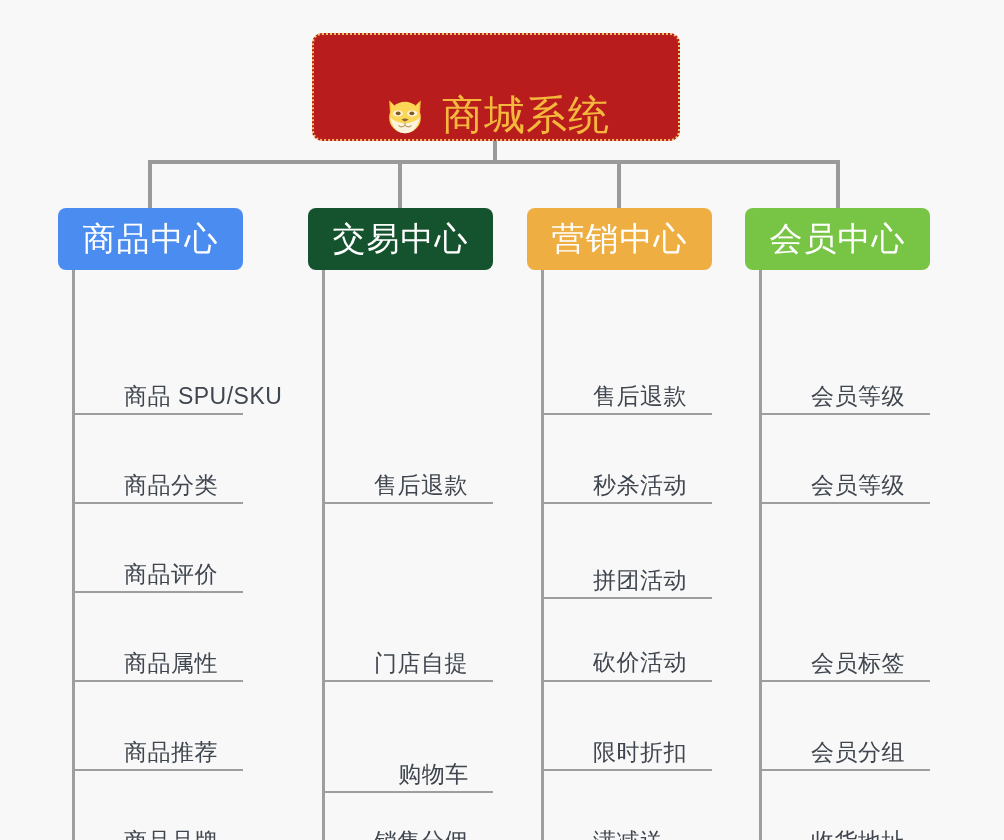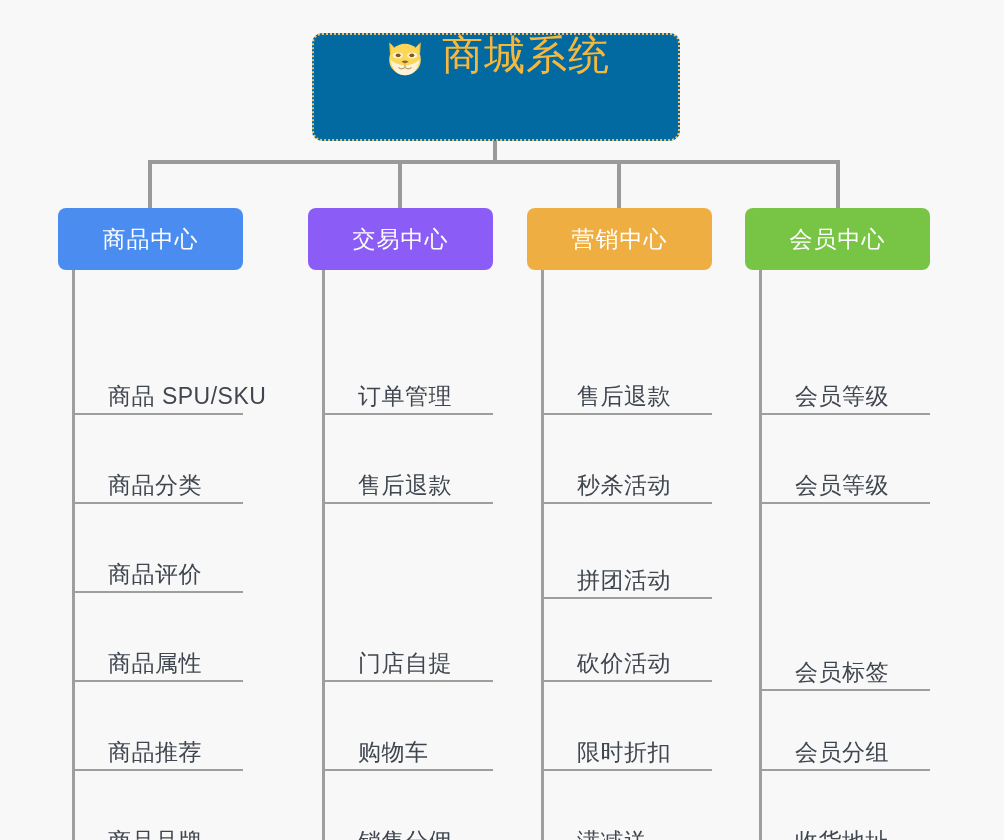--- a/index.html
+++ b/index.html
@@ -21,25 +21,25 @@
   }
 
   
   .root-node {
     position: absolute;
     left: 312px;
     top: 33px;
     width: 368px;
     height: 108px;
     box-sizing: border-box;
-    background: #0369a1;
+    background: #b91c1c;
     border: 2px dotted #efc169;
     border-radius: 10px;
     display: flex;
-    align-items: flex-start;
+    align-items: flex-end;
     justify-content: center;
     gap: 14px;
   }
   .root-emoji {
     width: 46px;
     height: 46px;
     display: block;
     flex: 0 0 auto;
   }
   .root-title {
@@ -81,21 +81,21 @@
     width: 185px;
   }
   .col-head {
     position: relative;
     height: 62px;
     border-radius: 8px;
     display: flex;
     align-items: center;
     justify-content: center;
     color: #ffffff;
-    font-size: 23px;
+    font-size: 33px;
     letter-spacing: 1px;
     box-sizing: border-box;
   }
   .col-body {
     position: relative;
     margin-top: 0;
     height: 530px;
   }
   
   .trunk {
@@ -115,21 +115,21 @@
     border-bottom: 2px solid #9e9e9e;
     display: flex;
     align-items: flex-end;
     justify-content: flex-start;
   }
   .leaf-label {
     font-size: 23px;
     color: #40464f;
     line-height: 1.05;
     white-space: nowrap;
-    padding-left: 36px;
+    padding-left: 52px;
     padding-bottom: 5px;
     letter-spacing: 0.5px;
   }
 </style>
 </head>
 <body>
 
 <div id="canvas">
 
   <div class="root-node">
@@ -181,35 +181,32 @@
       <div class="leaf" style="top:412px;">
           <span class="leaf-label">商品推荐</span>
         </div>
       <div class="leaf" style="top:501px;">
           <span class="leaf-label">商品品牌</span>
         </div>
     </div>
   </div>
 
   <div class="column" style="left:308px;">
-    <div class="col-head" style="background:#8b5cf6;">
+    <div class="col-head" style="background:#14532d;">
       <span>交易中心</span>
     </div>
     <div class="col-body">
       <div class="trunk"></div>
-      <div class="leaf" style="top:56px;">
-          <span class="leaf-label">订单管理</span>
-        </div>
       <div class="leaf" style="top:145px;">
           <span class="leaf-label">售后退款</span>
         </div>
       <div class="leaf" style="top:323px;">
           <span class="leaf-label">门店自提</span>
         </div>
-      <div class="leaf" style="top:412px;">
+      <div class="leaf" style="top:434px;justify-content:center;">
           <span class="leaf-label">购物车</span>
         </div>
       <div class="leaf" style="top:501px;">
           <span class="leaf-label">销售分佣</span>
         </div>
     </div>
   </div>
 
   <div class="column" style="left:527px;">
     <div class="col-head" style="background:#eeae42;">
@@ -219,21 +216,21 @@
       <div class="trunk"></div>
       <div class="leaf" style="top:56px;">
           <span class="leaf-label">售后退款</span>
         </div>
       <div class="leaf" style="top:145px;">
           <span class="leaf-label">秒杀活动</span>
         </div>
       <div class="leaf" style="top:234px;margin-top:6px;">
           <span class="leaf-label">拼团活动</span>
         </div>
-      <div class="leaf" style="top:323px;">
+      <div class="leaf" style="top:323px;font-family:Liberation Serif, serif;">
           <span class="leaf-label">砍价活动</span>
         </div>
       <div class="leaf" style="top:412px;">
           <span class="leaf-label">限时折扣</span>
         </div>
       <div class="leaf" style="top:501px;">
           <span class="leaf-label">满减送</span>
         </div>
     </div>
   </div>
@@ -243,21 +240,21 @@
       <span>会员中心</span>
     </div>
     <div class="col-body">
       <div class="trunk"></div>
       <div class="leaf" style="top:56px;">
           <span class="leaf-label">会员等级</span>
         </div>
       <div class="leaf" style="top:145px;">
           <span class="leaf-label">会员等级</span>
         </div>
-      <div class="leaf" style="top:323px;margin-top:9px;">
+      <div class="leaf" style="top:323px;">
           <span class="leaf-label">会员标签</span>
         </div>
       <div class="leaf" style="top:412px;">
           <span class="leaf-label">会员分组</span>
         </div>
       <div class="leaf" style="top:501px;">
           <span class="leaf-label">收货地址</span>
         </div>
     </div>
   </div>

